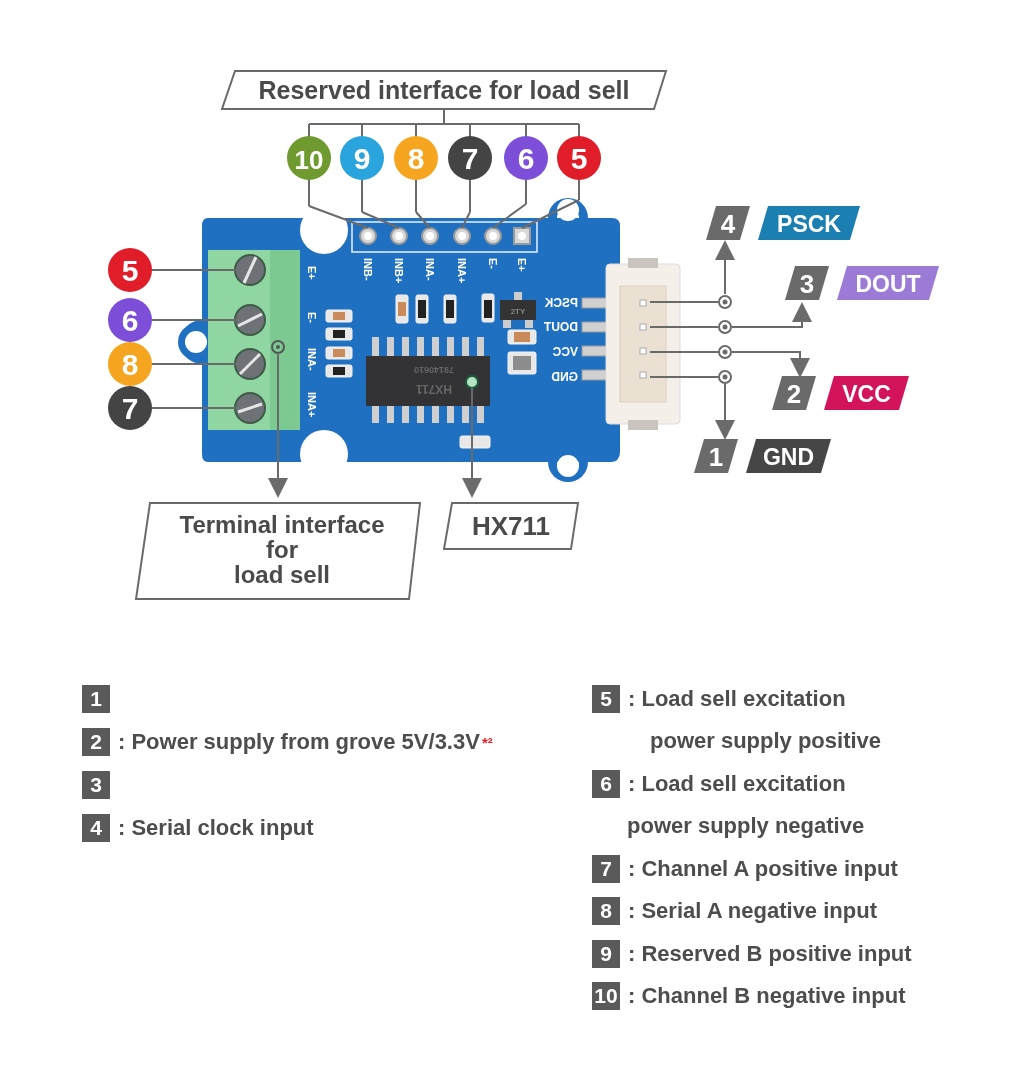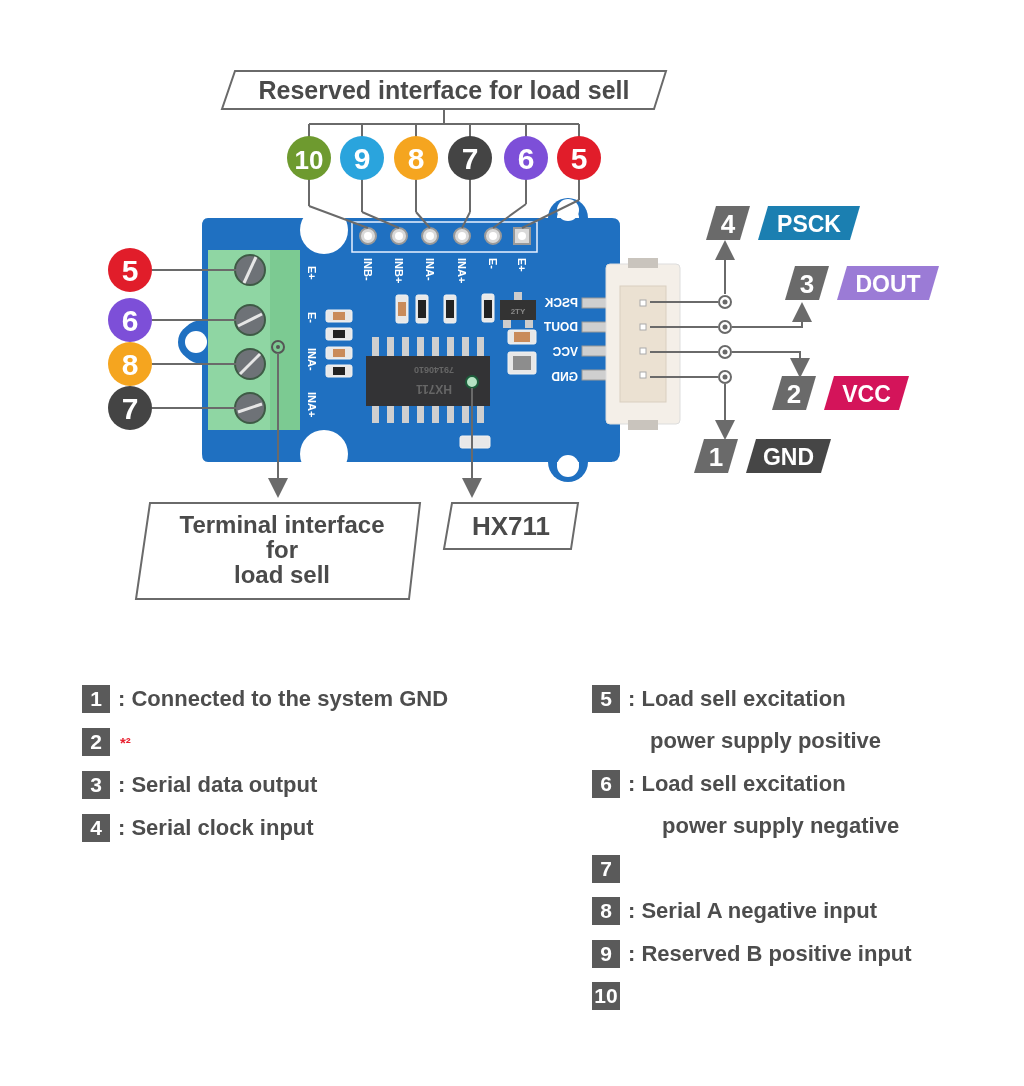--- a/index.html
+++ b/index.html
@@ -323,53 +323,54 @@
   </g>
   <g>
     <polygon points="452,503 578,503 571,549 444,549" fill="#fff" stroke="#6a6a6a" stroke-width="2"></polygon>
     <text x="511" y="535" font-size="26" fill="#4a4a4a" text-anchor="middle">HX711</text>
   </g>
 </svg>
 
 <div id="legend-left">
     <div class="legend-row" style="left: 82px; top: 685px;">
       <span class="legend-num">1</span>
-      <span>: Connected to the system GND</span>
     </div>
     <div class="legend-row" style="left: 82px; top: 728px;">
       <span class="legend-num">2</span>
+      <span>: Power supply from grove 5V/3.3V</span>
       <span class="legend-sup">*²</span>
     </div>
     <div class="legend-row" style="left: 82px; top: 771px;">
       <span class="legend-num">3</span>
-      <span>: Serial data output</span>
     </div>
     <div class="legend-row" style="left: 82px; top: 814px;">
       <span class="legend-num">4</span>
       <span>: Serial clock input</span>
     </div>
   </div>
 <div id="legend-right">
     <div class="legend-row" style="left: 592px; top: 685px;">
       <span class="legend-num">5</span>
       <span>: Load sell excitation</span>
     </div>
     <div class="legend-cont" style="left: 650px; top: 728px;">power supply positive</div>
     <div class="legend-row" style="left: 592px; top: 770px;">
       <span class="legend-num">6</span>
       <span>: Load sell excitation</span>
     </div>
-    <div class="legend-cont" style="left: 662px; top: 813px;">power supply negative</div>
+    <div class="legend-cont" style="left: 627px; top: 813px;">power supply negative</div>
     <div class="legend-row" style="left: 592px; top: 855px;">
       <span class="legend-num">7</span>
+      <span>: Channel A positive input</span>
     </div>
     <div class="legend-row" style="left: 592px; top: 897px;">
       <span class="legend-num">8</span>
       <span>: Serial A negative input</span>
     </div>
     <div class="legend-row" style="left: 592px; top: 940px;">
       <span class="legend-num">9</span>
       <span>: Reserved B positive input</span>
     </div>
     <div class="legend-row" style="left: 592px; top: 982px;">
       <span class="legend-num">10</span>
+      <span>: Channel B negative input</span>
     </div>
   </div>
 
 </body></html>

